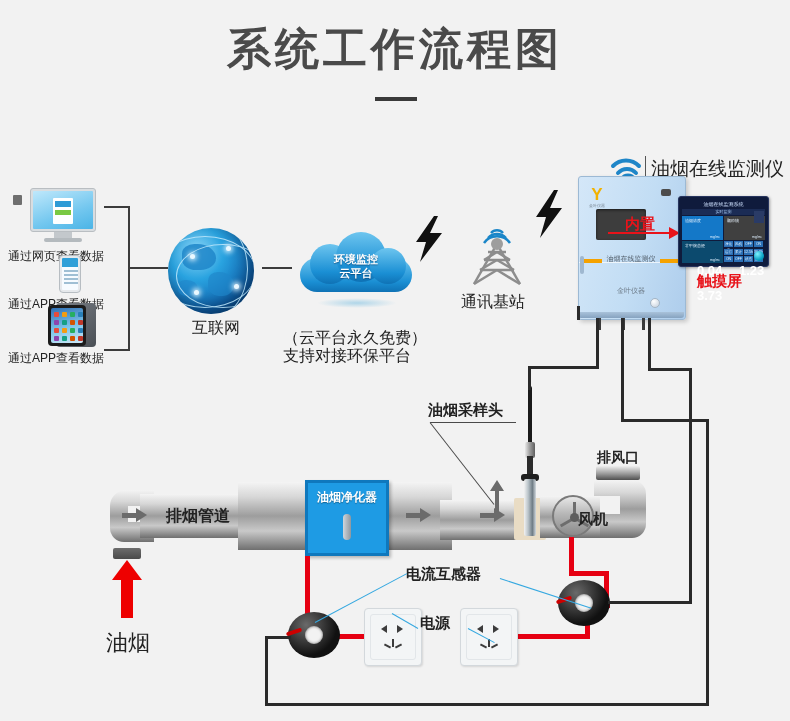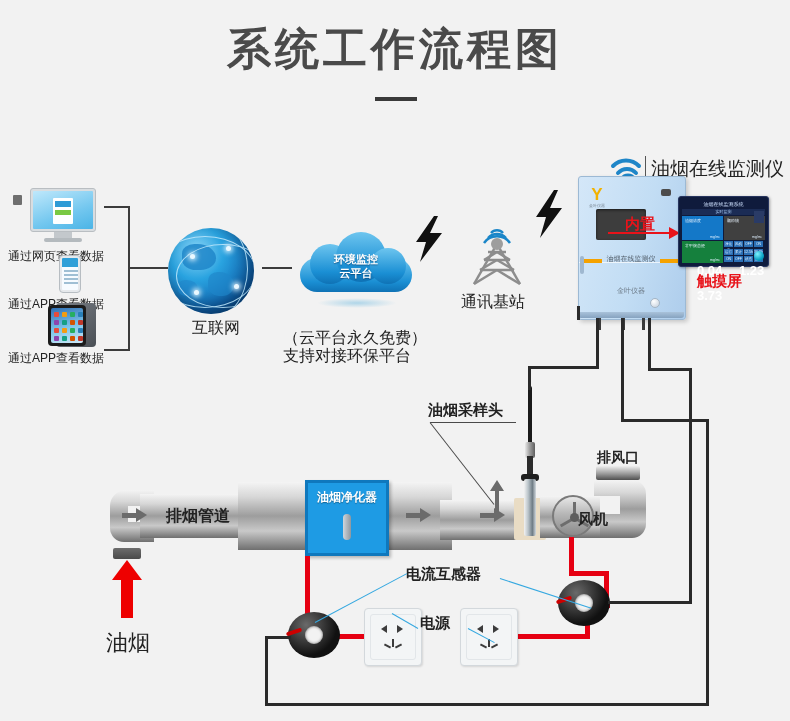--- a/index.html
+++ b/index.html
@@ -425,21 +425,21 @@
         <div class="pcell" style="width: 41px; height: 24px; background: rgb(20, 120, 200);">
           <div class="ct">油烟浓度</div>
           <div class="cv">0.04</div>
           <div class="cu">mg/m³</div>
         </div>
         <div class="pcell" style="width: 41px; height: 24px; background: #404040;">
           <div class="ct">颗粒物</div>
           <div class="cv">1.23</div>
           <div class="cu">mg/m³</div>
         </div>
-        <div class="pcell" style="width: 41px; height: 22px; background: #15803d;">
+        <div class="pcell" style="width: 41px; height: 22px; background: #0c4a6e;">
           <div class="ct">非甲烷总烃</div>
           <div class="cv">3.73</div>
           <div class="cu">mg/m³</div>
         </div>
         <div class="p-minis" style="width: 41px; height: 22px;">
           <div class="mini" style="width: 9px;">净化器</div>
           <div class="mini" style="width: 9px;">风机</div>
           <div class="mini" style="width: 9px;">OFF</div>
           <div class="mini" style="width: 9px;">ON</div>
           <div class="mini" style="width: 9px;">运行时间</div>

